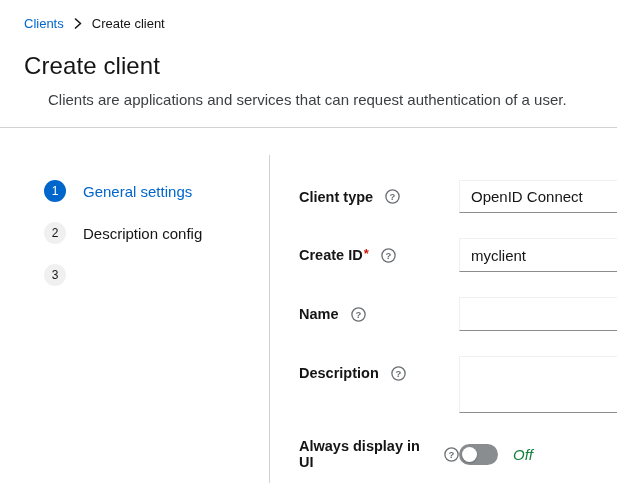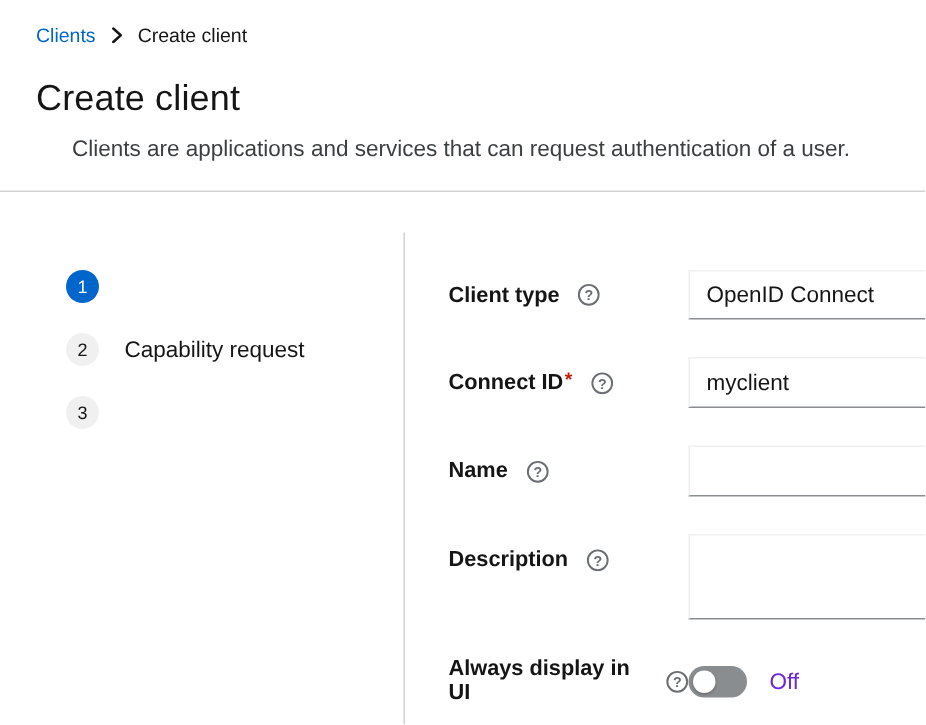--- a/index.html
+++ b/index.html
@@ -54,21 +54,21 @@
   
   .switch-row { display:flex; align-items:center; }
   .switch {
     width:39px; height:21px; border-radius:11px; background:#8a8d90;
     position:relative; cursor:pointer; flex:none;
   }
   .switch-knob {
     position:absolute; left:3px; top:3px; width:15px; height:15px; border-radius:50%;
     background:#fff; box-shadow:0 1px 2px rgba(0,0,0,.25);
   }
-  .switch-state { margin-left:15px; font-size:15px; color:#6d28d9; }
+  .switch-state { margin-left:15px; font-size:15px; color:#15803d;font-style:italic; }
 </style>
 </head>
 <body>
 
 <div class="page">
 
   <div class="header">
     <nav class="breadcrumb">
       <a>Clients</a>
       <span class="crumb-sep">
@@ -81,24 +81,25 @@
     <h1 class="page-title">Create client</h1>
     <p class="page-subtitle">Clients are applications and services that can request authentication of a user.</p>
   </div>
 
   <div class="body">
     <div class="v-divider"></div>
 
     <div class="steps">
       <div class="step active">
         <span class="step-circle">1</span>
+        <span class="step-label">General settings</span>
       </div>
       <div class="step">
         <span class="step-circle">2</span>
-        <span class="step-label">Capability request</span>
+        <span class="step-label">Description config</span>
       </div>
       <div class="step">
         <span class="step-circle">3</span>
       </div>
     </div>
 
     <div class="form">
 
       <div class="form-row">
         <div class="label-col">
@@ -110,21 +111,21 @@
               </svg>
           </span>
         </div>
         <div class="ctrl-col">
           <div class="select">OpenID Connect</div>
         </div>
       </div>
 
       <div class="form-row">
         <div class="label-col">
-          <span class="field-label"><span>Connect ID</span><span class="req">*</span></span>
+          <span class="field-label"><span>Create ID</span><span class="req">*</span></span>
           <span class="help-icon">
             <svg width="15" height="15" viewBox="0 0 15 15">
                 <circle cx="7.5" cy="7.5" r="6.6" fill="none" stroke="#6a6e73" stroke-width="1.3"></circle>
                 <text x="7.5" y="11" text-anchor="middle" font-size="9.5" font-weight="bold" fill="#6a6e73" font-family="Liberation Sans, sans-serif">?</text>
               </svg>
           </span>
         </div>
         <div class="ctrl-col">
           <input class="input" type="text" value="myclient" style="">
         </div>

